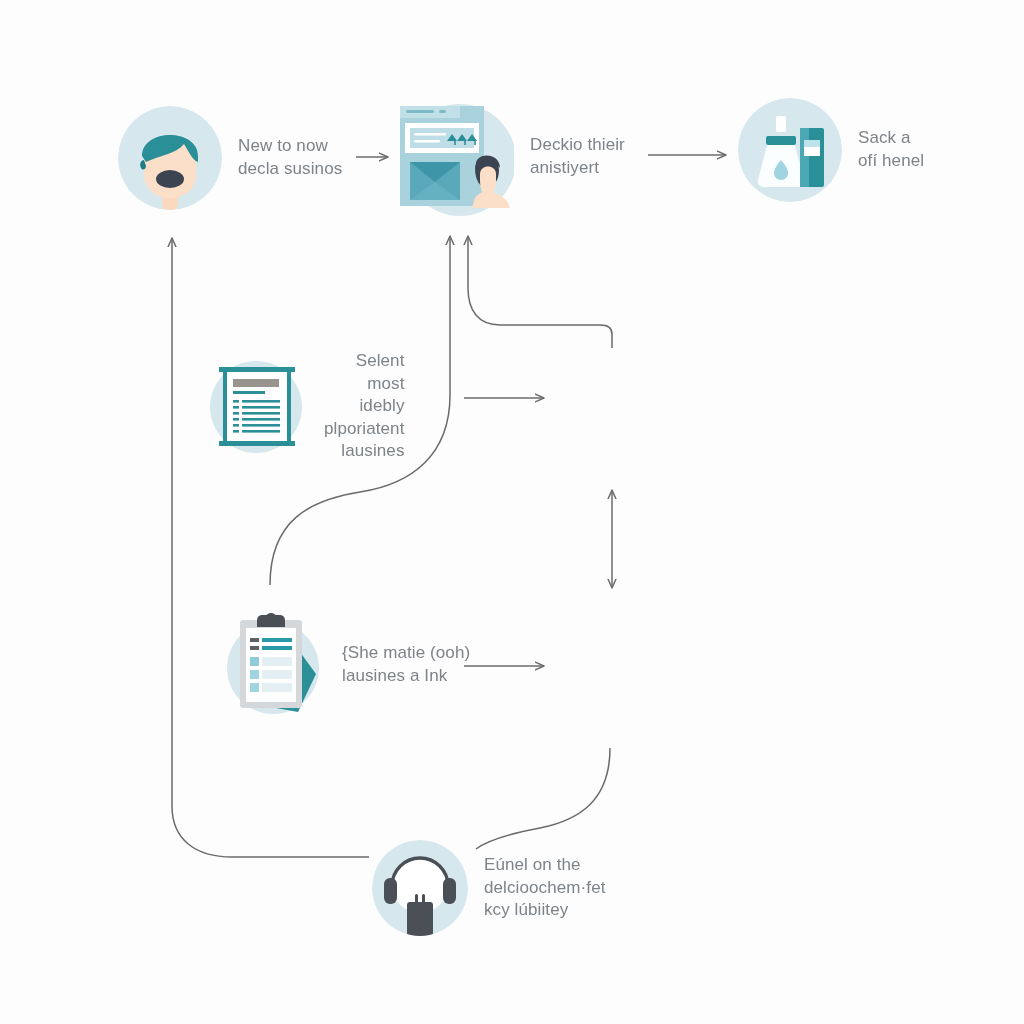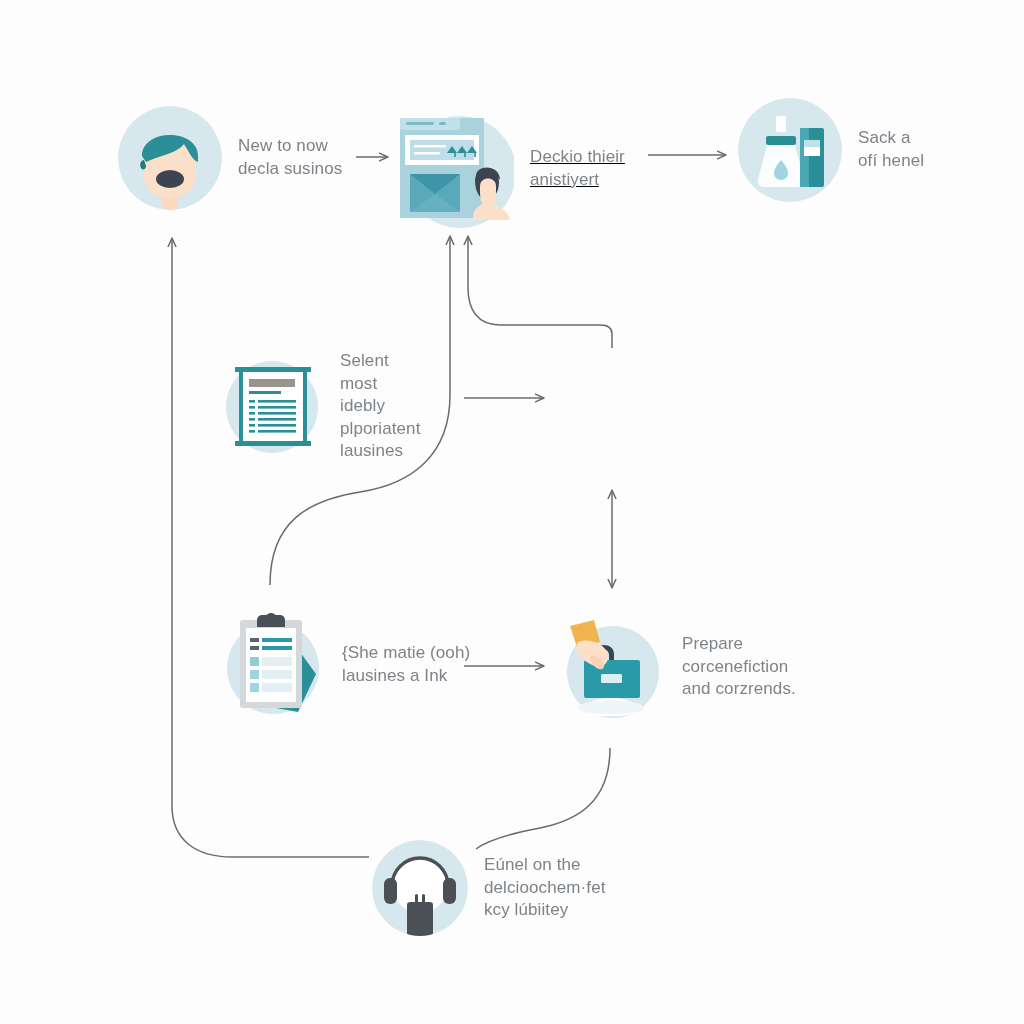--- a/index.html
+++ b/index.html
@@ -82,21 +82,21 @@
         <path d="M26 52 C26 26 78 26 78 52 L78 68 C78 84 66 92 52 92 C38 92 26 84 26 68 Z" fill="#fbdfc8"></path>
         <path d="M24 50 C24 22 80 22 80 50 L80 56 C74 54 70 44 66 38 C58 48 40 50 28 56 Z" fill="#2b8f98"></path>
         <path d="M26 54 C23 54 21 58 23 62 C25 65 28 63 28 60 Z" fill="#1f7c85"></path>
         <ellipse cx="52" cy="73" rx="14" ry="9" fill="#3b4450"></ellipse>
       </svg>
     </div>
     <div class="node-label">New to now
 decla susinos</div>
   </div>
 
-  <div class="node" style="left:392px; top:108px;text-decoration:underline;">
+  <div class="node" style="left:392px; top:96px;">
     <div class="node-icon" style="width:122px;height:122px; border-radius:0; overflow:visible;">
       <svg viewBox="0 0 122 122" width="122" height="122">
         <circle cx="68" cy="64" r="56" fill="#d6e8ee"></circle>
         <rect x="8" y="10" width="84" height="100" fill="#a9d2dd"></rect>
         <rect x="8" y="10" width="60" height="12" fill="#c2e0e8"></rect>
         <rect x="14" y="14" width="28" height="3" rx="1.5" fill="#7fb9c7"></rect>
         <rect x="47" y="14" width="7" height="3" rx="1.5" fill="#7fb9c7"></rect>
         <rect x="13" y="27" width="74" height="30" fill="#ffffff"></rect>
         <rect x="18" y="32" width="64" height="20" fill="#bfdde6"></rect>
         <rect x="22" y="37" width="32" height="2.5" rx="1.2" fill="#ffffff"></rect>
@@ -133,21 +133,21 @@
         <rect x="62" y="30" width="24" height="59" rx="2" fill="#2b8f98"></rect>
         <rect x="62" y="30" width="9" height="59" fill="#4ba7b3"></rect>
         <rect x="66" y="42" width="16" height="16" fill="#ffffff"></rect>
         <rect x="66" y="42" width="16" height="7" fill="#bde3ea"></rect>
       </svg>
     </div>
     <div class="node-label">Sack a
 ofí henel</div>
   </div>
 
-  <div class="node" style="left:220px; top:350px;">
+  <div class="node" style="left:204px; top:350px;text-align:right;">
     <div class="node-icon" style="width:104px;height:104px; border-radius:0; overflow:visible;">
       <svg viewBox="0 0 104 104" width="104" height="104">
         <circle cx="52" cy="52" r="46" fill="#d6e8ee"></circle>
         <rect x="19" y="14" width="68" height="76" fill="#ffffff"></rect>
         <rect x="15" y="12" width="76" height="5" fill="#2b8f98"></rect>
         <rect x="15" y="86" width="76" height="5" fill="#2b8f98"></rect>
         <rect x="19" y="17" width="4" height="69" fill="#2b8f98"></rect>
         <rect x="83" y="17" width="4" height="69" fill="#2b8f98"></rect>
         <rect x="29" y="24" width="46" height="8" fill="#9a948f"></rect>
         <rect x="29" y="36" width="32" height="3" fill="#2b8f98"></rect>
@@ -193,38 +193,20 @@
         <rect x="30" y="58" width="9" height="9" fill="#9fd4e0"></rect>
         <rect x="42" y="58" width="30" height="9" fill="#e3eff3"></rect>
         <rect x="30" y="71" width="9" height="9" fill="#9fd4e0"></rect>
         <rect x="42" y="71" width="30" height="9" fill="#e3eff3"></rect>
       </svg>
     </div>
     <div class="node-label">{She matie (ooh)
 lausines a Ink</div>
   </div>
 
-  <div class="node" style="left:556px; top:612px;">
-    <div class="node-icon" style="width:110px;height:110px; border-radius:0; overflow:visible;">
-      <svg viewBox="0 0 110 110" width="110" height="110">
-        <circle cx="57" cy="60" r="46" fill="#d6e8ee"></circle>
-        <path d="M30 98 C30 90 40 86 55 86 C70 86 80 90 80 98 C80 102 72 104 55 104 C38 104 30 102 30 98 Z" fill="#ffffff"></path>
-        <path d="M22 96 C22 92 36 88 55 88 C74 88 88 92 88 96 C88 100 74 102 55 102 C36 102 22 100 22 96 Z" fill="#eef6f9"></path>
-        <path d="M38 42 C38 30 58 30 58 42 L58 50 L53 50 L53 43 C53 36 43 36 43 43 L43 50 L38 50 Z" fill="#3b4450"></path>
-        <rect x="28" y="48" width="56" height="38" rx="2" fill="#2b9aa8"></rect>
-        <rect x="45" y="62" width="21" height="9" rx="1.5" fill="#ddeff3"></rect>
-        <path d="M14 14 L38 8 L44 30 L22 38 Z" fill="#f0b44e"></path>
-        <path d="M22 30 C32 26 44 30 50 38 C54 44 52 52 46 54 C40 56 32 52 26 46 C22 42 18 36 22 30 Z" fill="#fbdfc8"></path>
-        <path d="M34 44 C40 42 46 46 48 52 C49 56 46 58 43 57 C39 56 34 50 34 44 Z" fill="#fad3b6"></path>
-      </svg>
-    </div>
-    <div class="node-label">Prepare
-corcenefiction
-and corzrends.</div>
-  </div>
 
   <div class="node" style="left:372px; top:840px;justify-content:flex-end;">
     <div class="node-icon" style="width:96px;height:96px;">
       <svg viewBox="0 0 96 96" width="96" height="96">
         <circle cx="48" cy="48" r="48" fill="#d6e8ee"></circle>
         <circle cx="48" cy="45" r="28" fill="#ffffff"></circle>
         <path d="M20 46 C20 30 33 18 48 18 C63 18 76 30 76 46" fill="none" stroke="#4a5055" stroke-width="3.4"></path>
         <rect x="12" y="38" width="13" height="26" rx="6" fill="#4a5055"></rect>
         <rect x="71" y="38" width="13" height="26" rx="6" fill="#4a5055"></rect>
         <rect x="35" y="62" width="26" height="34" rx="3" fill="#4a5055"></rect>

